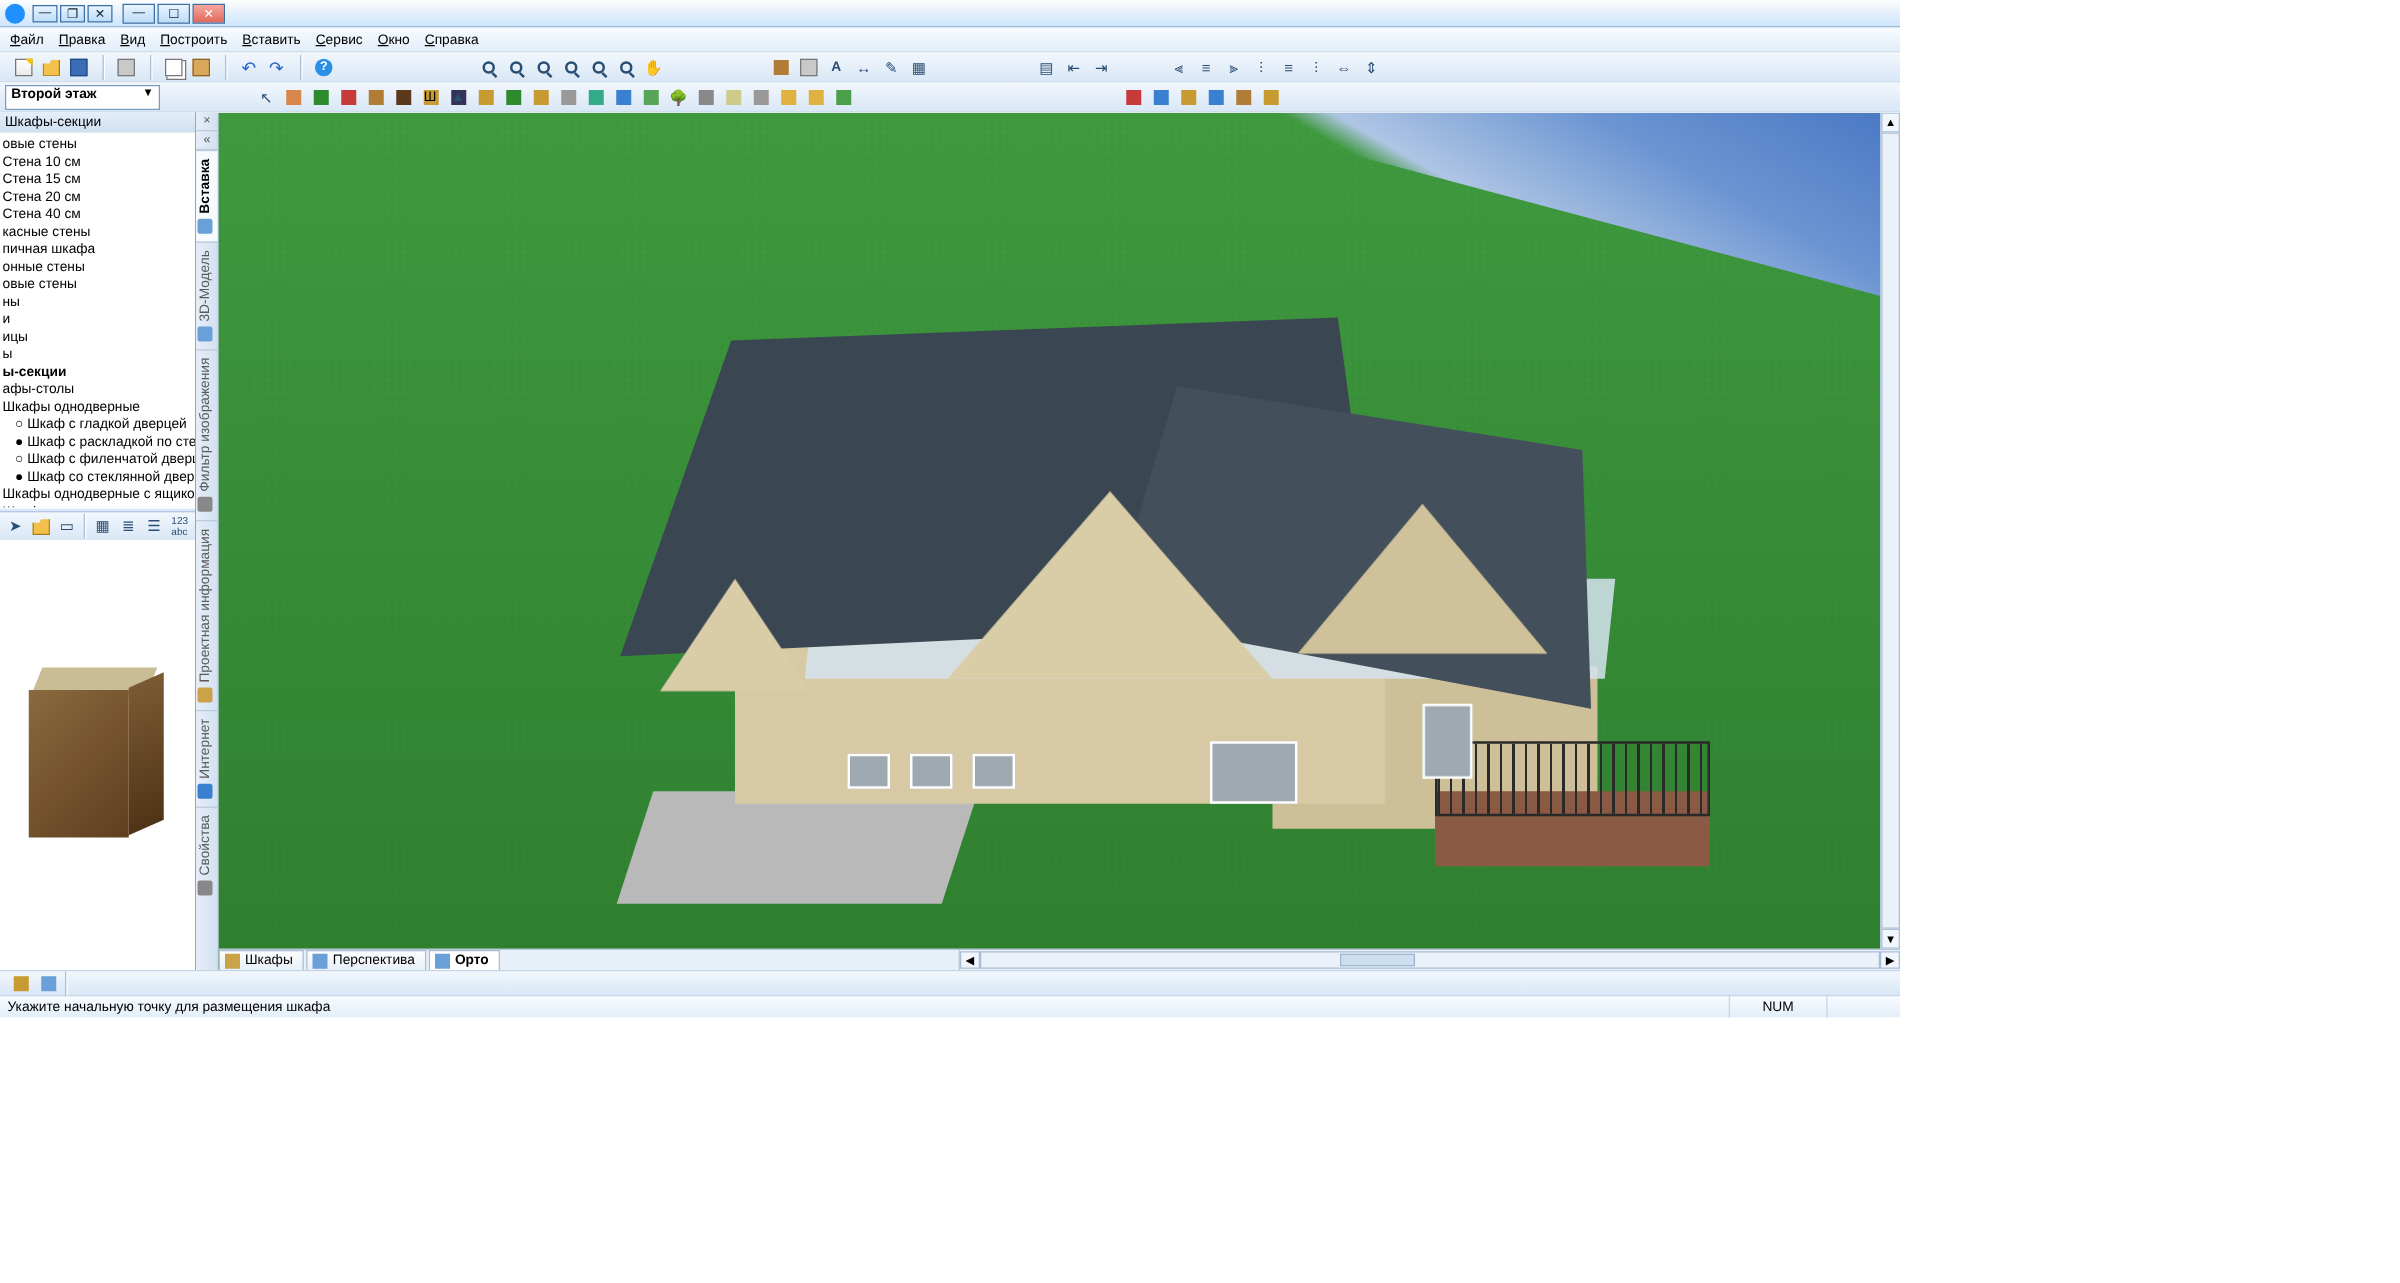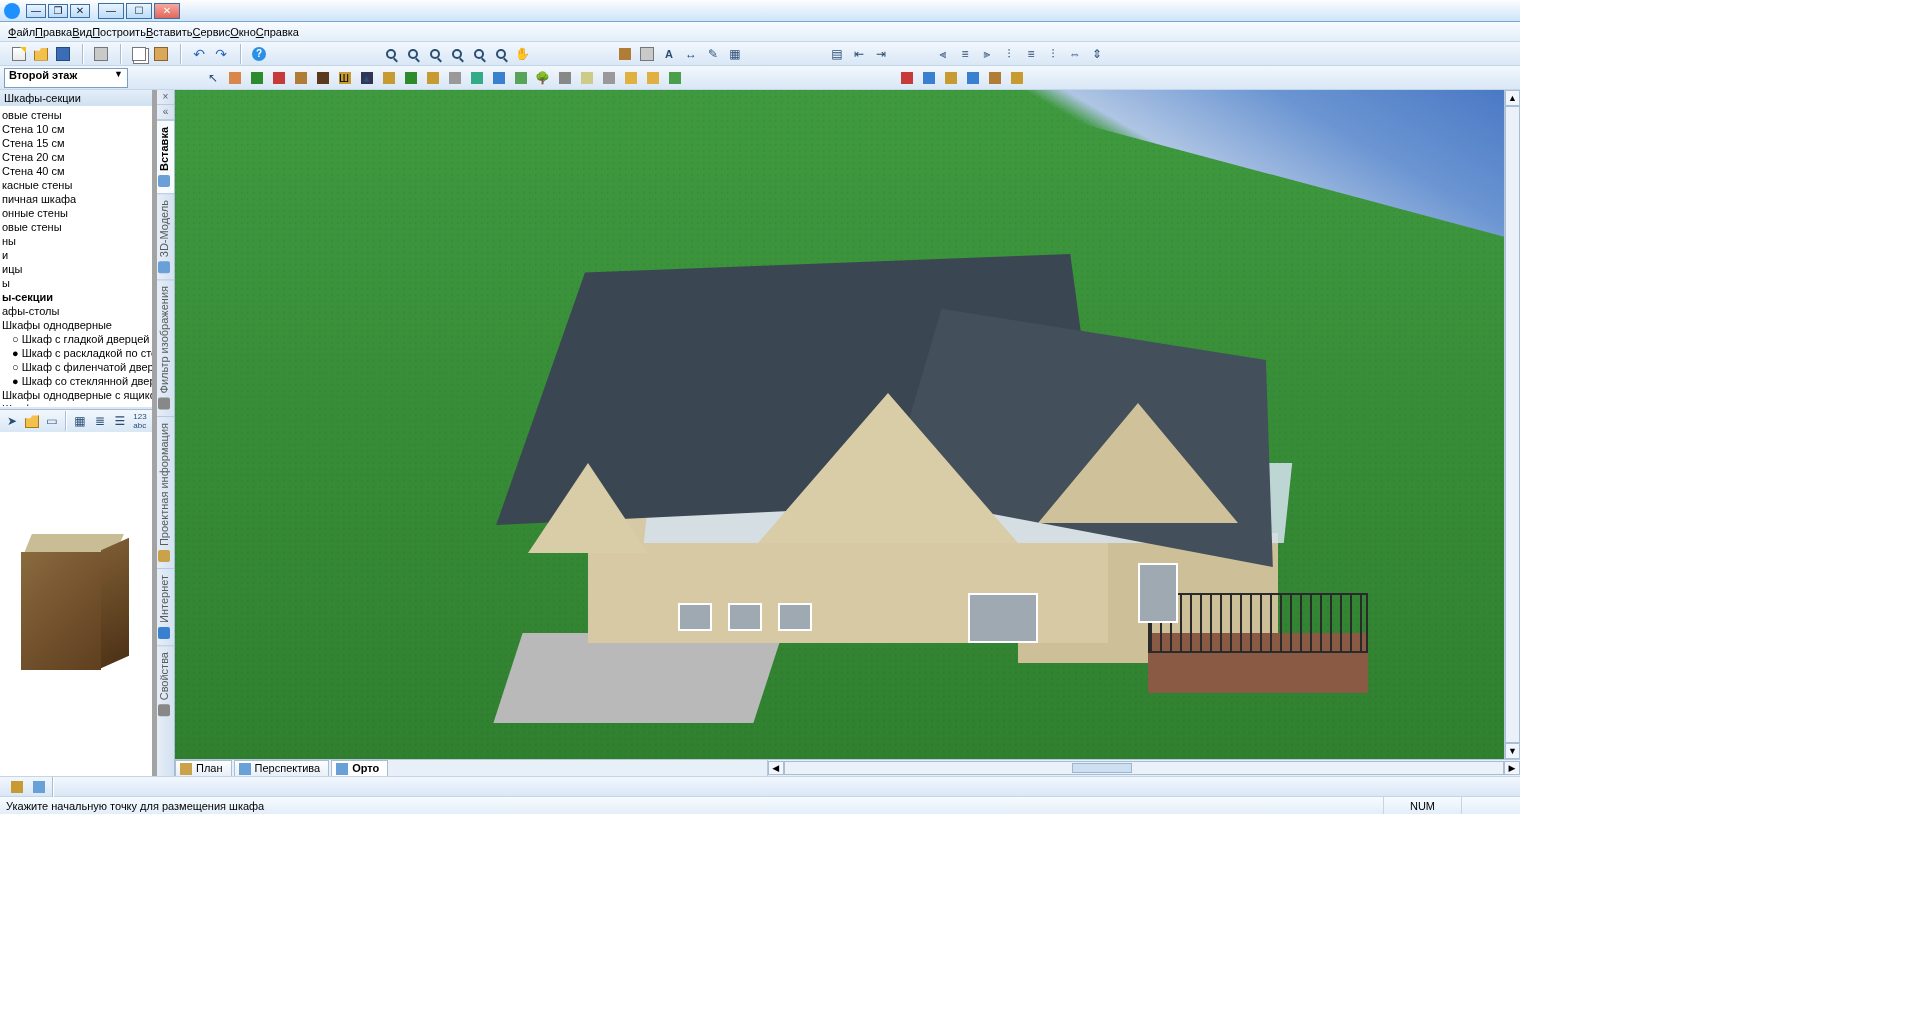--- a/index.html
+++ b/index.html
@@ -7,34 +7,34 @@
   
   .titlebar { height: 22px; background: linear-gradient(to bottom,#fdfefe 0%, #e9f2fb 40%, #cde5fb 100%); display:flex; align-items:center; border-bottom:1px solid #7fa6c9; }
   .title-icon { width:16px; height:16px; margin:0 4px; border-radius:50%; background:#1e90ff; display:inline-block; }
   .title-text { flex:1; color:#000; font-size:12px; }
   .win-btns { display:flex; }
   .win-btn { width:26px; height:16px; margin-left:2px; border:1px solid #3e6fa3; background:linear-gradient(#e9f4ff,#bcdcf8); display:flex; align-items:center; justify-content:center; font-size:10px; color:#123;}
   .win-close { background:linear-gradient(#f7a7a0,#e0685a); color:#fff;}
   .win-btns.doc .win-btn { width:20px; height:14px;}
   
   .menubar { height:20px; background:linear-gradient(#f7fbff,#e3eef9); display:flex; align-items:center; padding-left:8px; border-bottom:1px solid #c4d5e6;}
-  .menubar span { margin-right:0; color:#000; text-decoration-color:transparent; cursor:default; }
+  .menubar span { margin-right:12px; color:#000; text-decoration-color:transparent; cursor:default; }
   .menubar span::first-letter { text-decoration:underline; }
   
   .toolstrip { background:linear-gradient(#f2f7fd,#d9e7f6); border-bottom:1px solid #c4d5e6; display:flex; align-items:center; padding:2px 4px; }
   .tool-row { height:24px; }
   .toolgroup { display:flex; align-items:center; padding:0 4px; height:22px; margin-right:2px;}
   .sep { width:2px; height:20px; border-left:1px solid #a9bed5; border-right:1px solid #fff; margin:0 2px;}
   .tbtn { width:20px; height:20px; margin:0 1px; border:1px solid transparent; display:flex; align-items:center; justify-content:center; font-size:12px; color:#2a4d73; cursor:default;}
   
   .combo { height:20px; width:124px; background:#fff; border:1px solid #7b9ec0; display:flex; align-items:flex-start; padding:0 4px; font-weight:bold;}
   .combo .arrow{ margin-left:auto; font-size:9px;}
   
   .workspace { display:flex; height:calc(100% - 22px - 20px - 24px - 24px - 20px - 18px); }
-  .leftcol { width:157px; display:flex; flex-direction:column; border-right:5px solid #a3a3a3; background:#f2f6fb;}
+  .leftcol { width:157px; display:flex; flex-direction:column; border-right:1px solid #a3a3a3; background:#f2f6fb;}
   .panel-header { height:16px; background:linear-gradient(#e3eef9,#cfe0f1); padding:0 4px; font-size:11px; display:flex; align-items:center;}
   .tree { flex:0 0 auto; height:300px; overflow:auto; background:#fff; font-size:11px; line-height:14px; padding:2px 2px;}
   .tree .item { white-space:nowrap; }
   .tree .bold { font-weight:bold; }
   .tree .sub { padding-left:10px; }
   .tree .bullet::before{content:"○ "; color:#000;}
   .tree .bullet-f::before{content:"● "; color:#000;}
   .sep-h { height:4px; background:#d9e7f6; border-top:1px solid #fff; border-bottom:1px solid #a9bed5; cursor:row-resize;}
   .panel-toolbar { height:22px; background:linear-gradient(#f2f7fd,#d9e7f6); display:flex; align-items:center; padding:0 3px; gap:2px;}
   .preview { flex:1; background:#fff; display:flex; align-items:center; justify-content:center;}
@@ -408,21 +408,21 @@
       <div class="win" style="left:290px;  top:130px; width:40px; height:60px;"></div>
     </div>
 
     <div class="vscroll">
       <div class="btn">▲</div>
       <div class="track"></div>
       <div class="btn">▼</div>
     </div>
 
     <div class="view-tabs">
-      <div class="vtab"><span class="ti"></span><span>План</span></div>
+      <div class="vtab"><span class="ti"></span><span>Шкафы</span></div>
       <div class="vtab"><span class="ti" style="background:#6aa0d8"></span><span>Перспектива</span></div>
       <div class="vtab sel"><span class="ti" style="background:#6aa0d8"></span><span>Орто</span></div>
       <div class="hscroll">
         <div class="btn">◀</div>
         <div class="track">
             <div class="thumb"></div>
           </div>
         <div class="btn">▶</div>
       </div>
     </div>

